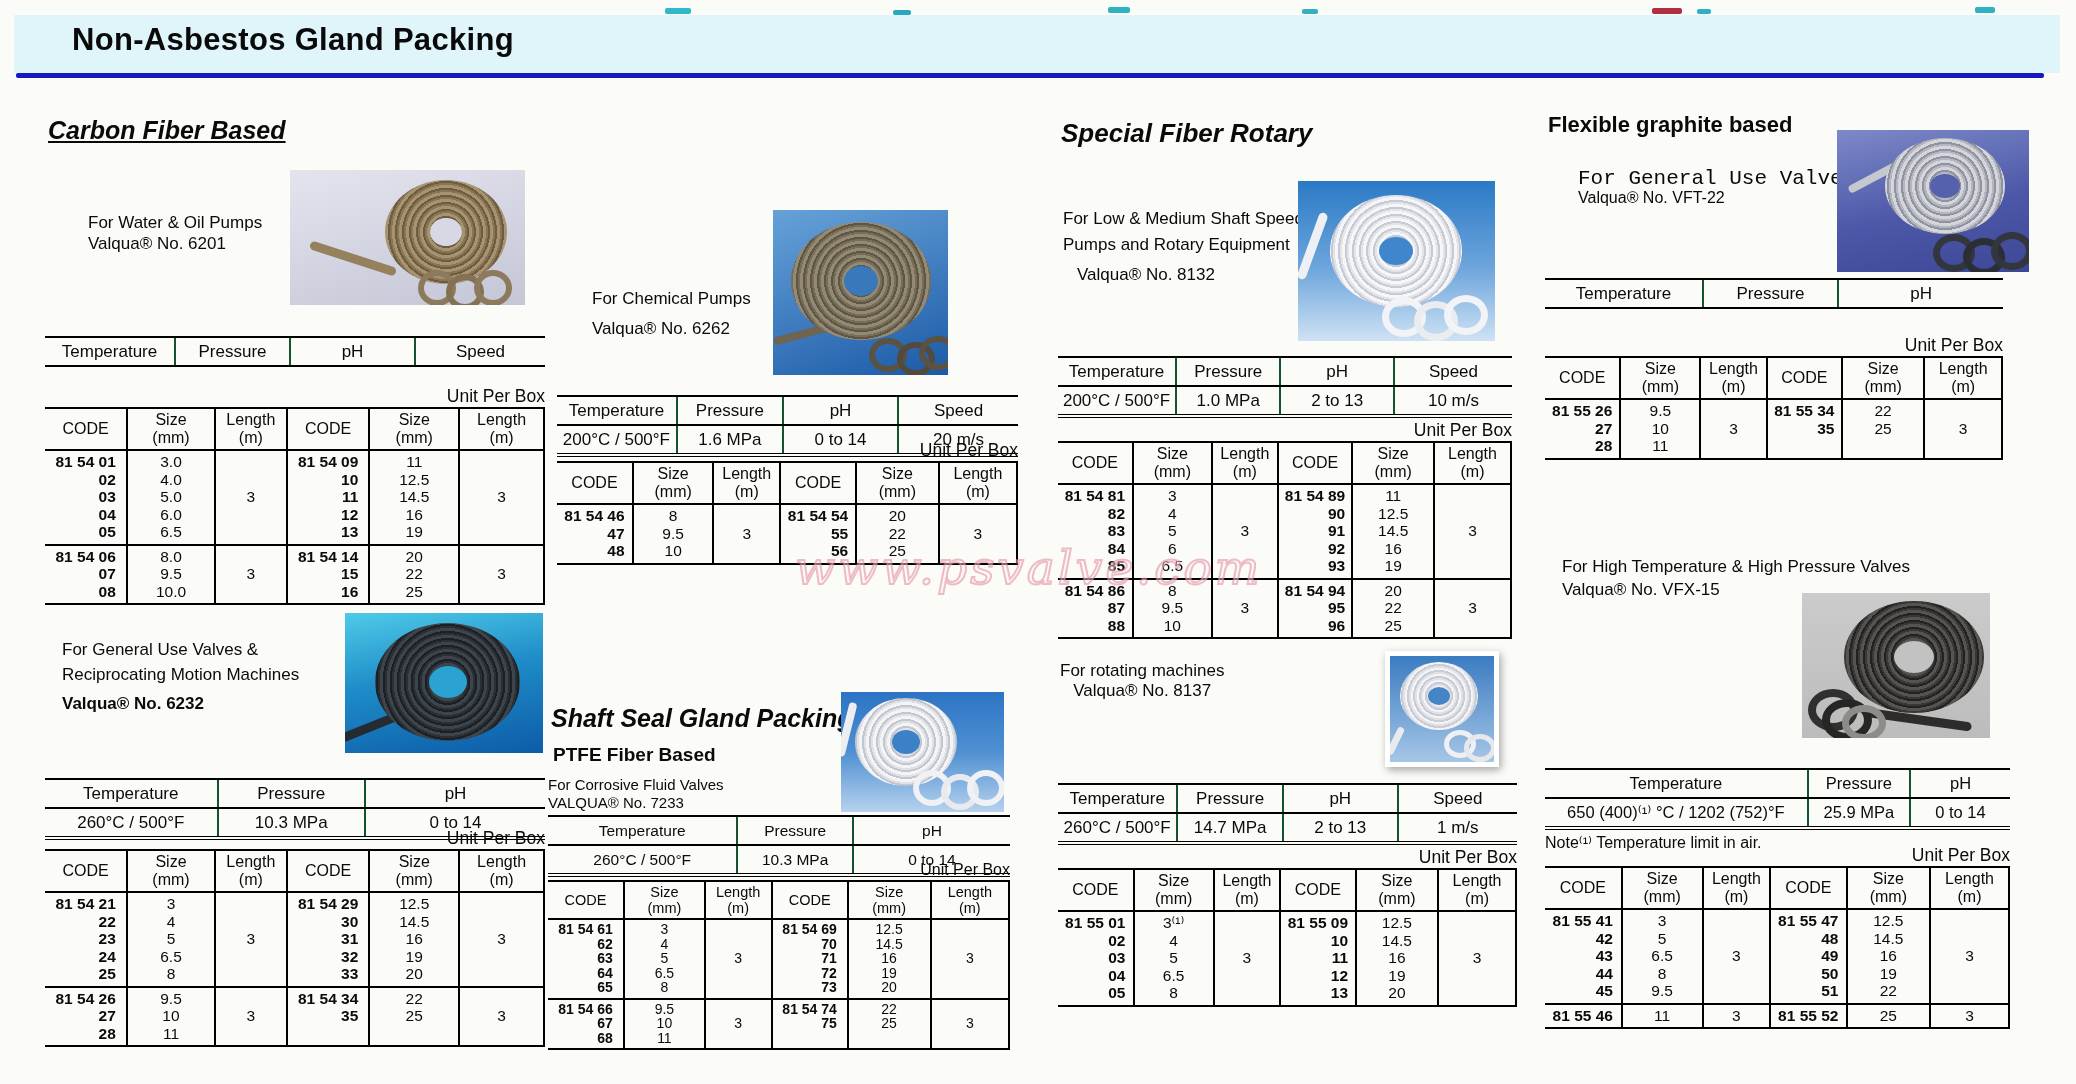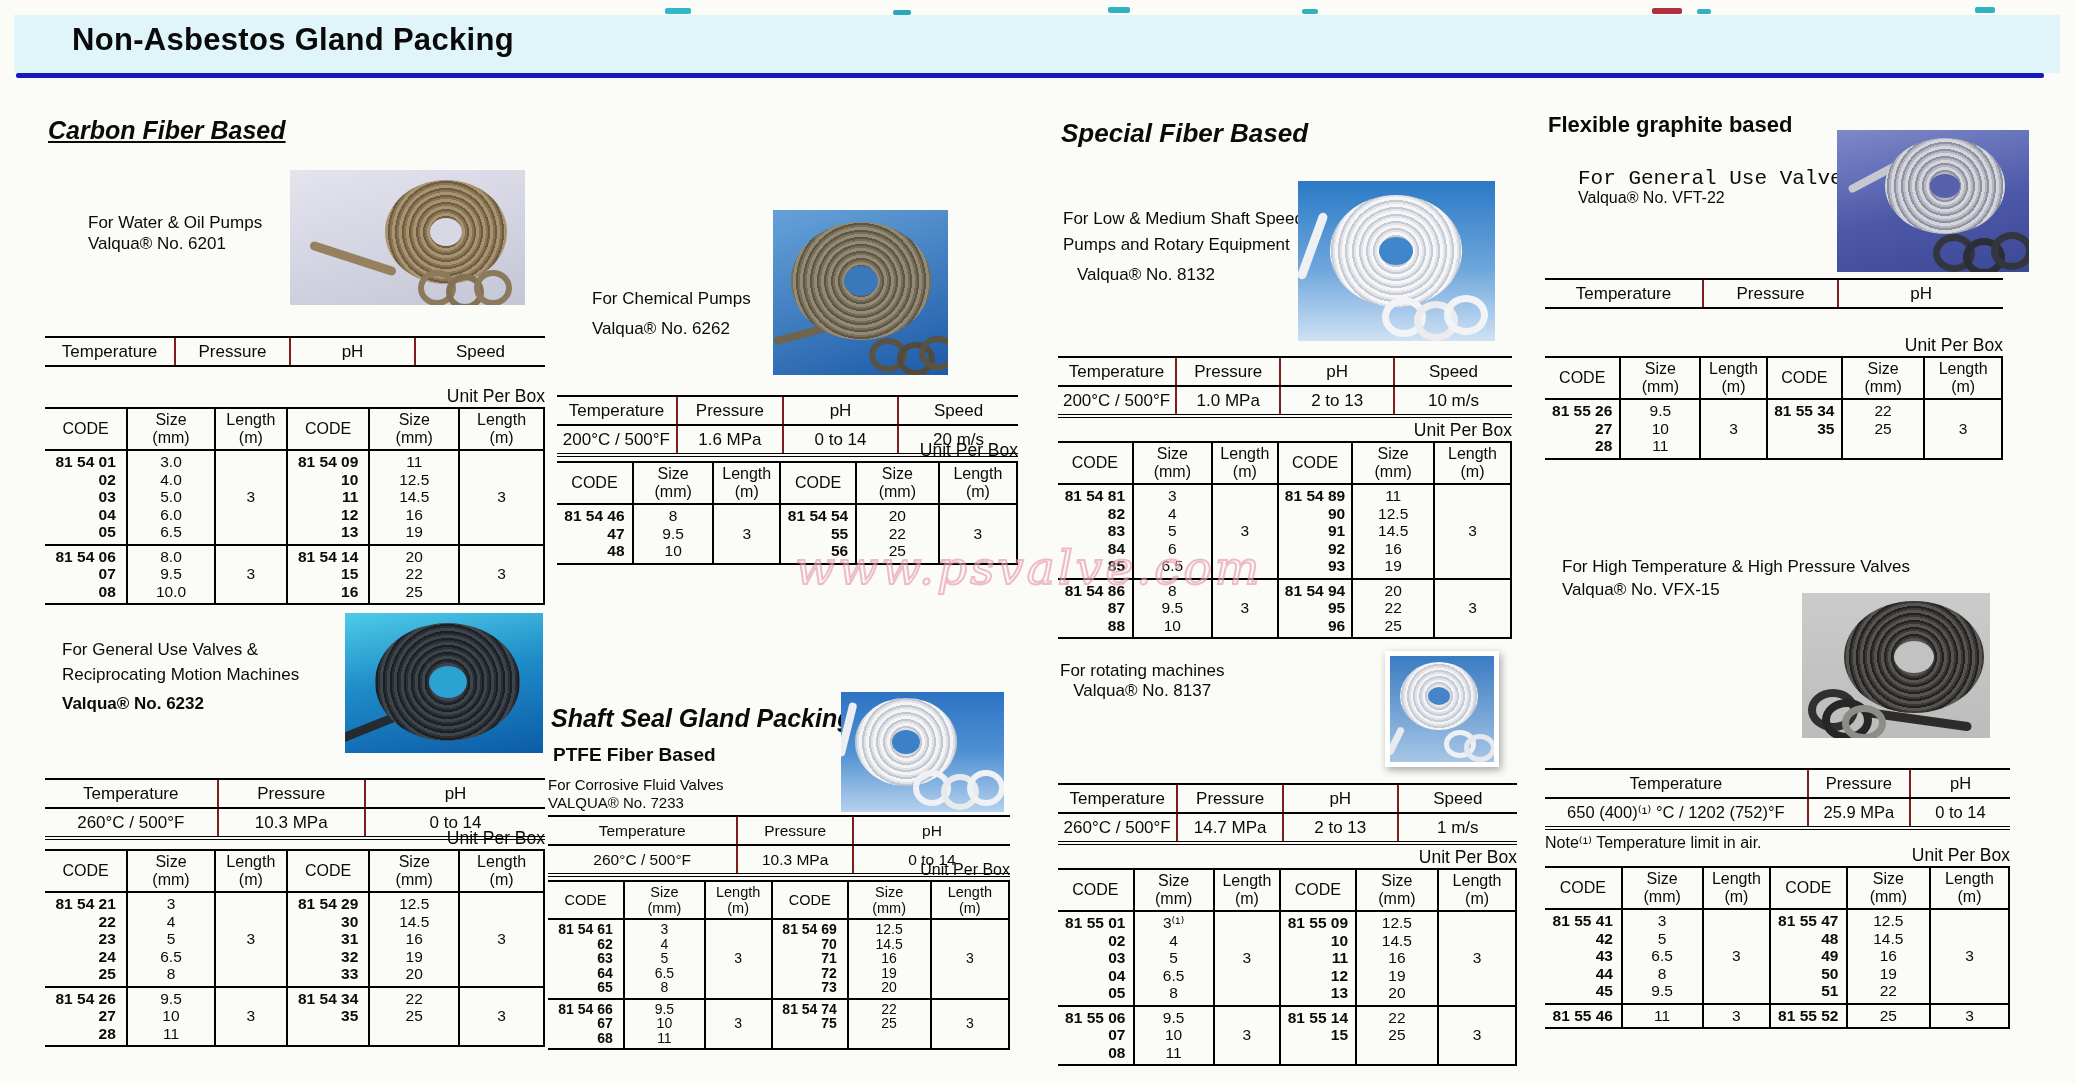--- a/index.html
+++ b/index.html
@@ -38,21 +38,21 @@
   #upb2{left:45px;top:828px;width:500px;}
   #upb3{left:557px;top:440px;width:461px;}
   #upb4{left:548px;top:861px;width:462px;font-size:16px;}
   #upb5{left:1058px;top:420px;width:454px;}
   #upb6{left:1058px;top:847px;width:459px;}
   #upb7{left:1545px;top:335px;width:458px;}
   #upb8{left:1545px;top:845px;width:465px;}
   #note8{left:1545px;top:833px;font-size:16px;}
   
   .st{position:absolute;border-collapse:collapse;table-layout:fixed;font-size:17px;}
-  .st th,.st td{font-weight:normal;text-align:center;padding:1px 3px;border-left:2px solid #7f1d1d;overflow:hidden;white-space:nowrap;}
+  .st th,.st td{font-weight:normal;text-align:center;padding:1px 3px;border-left:2px solid #14532d;overflow:hidden;white-space:nowrap;}
   .st th:first-child,.st td:first-child{border-left:none;}
   .st tr.h th{border-top:2px solid #000;border-bottom:2px solid #000;height:25px;}
   .st tr.v td{border-bottom:4px double #000;height:25px;}
   #st1{left:45px;top:336px;width:500px;}
   #st2{left:45px;top:778px;width:500px;}
   #st3{left:557px;top:395px;width:461px;}
   #st4{left:548px;top:815px;width:462px;font-size:15.5px;}
   #st5{left:1058px;top:356px;width:454px;}
   #st6{left:1058px;top:783px;width:459px;}
   #st7{left:1545px;top:278px;width:458px;}
@@ -524,21 +524,21 @@
       <td class="l">3</td>
       <td class="c"><span>81 54 74
 75</span></td>
       <td class="s">22
 25</td>
       <td class="l">3</td>
     </tr>
   </tbody>
 </table>
 
-<div class="abs cat" id="cat5">Special Fiber Based</div>
+<div class="abs cat" id="cat5">Special Fiber Rotary</div>
 <div class="blk" id="d5">
   <div class="desc">For Low &amp; Medium Shaft Speed
 Pumps and Rotary Equipment</div>
   <div class="valqua">Valqua® No. 8132</div>
 </div>
 <div class="photo" id="ph5">
   <div class="tail"></div>
   <div class="coil"></div>
   <div class="hole"></div>
   <div class="ring r1"></div>
@@ -710,34 +710,20 @@
 11
 12
 13</span></td>
       <td class="s">12.5
 14.5
 16
 19
 20</td>
       <td class="l">3</td>
     </tr>
-    <tr>
-      <td class="c"><span>81 55 06
-07
-08</span></td>
-      <td class="s">9.5
-10
-11</td>
-      <td class="l">3</td>
-      <td class="c"><span>81 55 14
-15</span></td>
-      <td class="s">22
-25</td>
-      <td class="l">3</td>
-    </tr>
   </tbody>
 </table>
 
 <div class="abs cat" id="cat7">Flexible graphite based</div>
 <div class="blk" id="d7">
   <div class="desc">For General Use Valves</div>
   <div class="valqua">Valqua® No. VFT-22</div>
 </div>
 <div class="photo" id="ph7">
   <div class="tail"></div>

